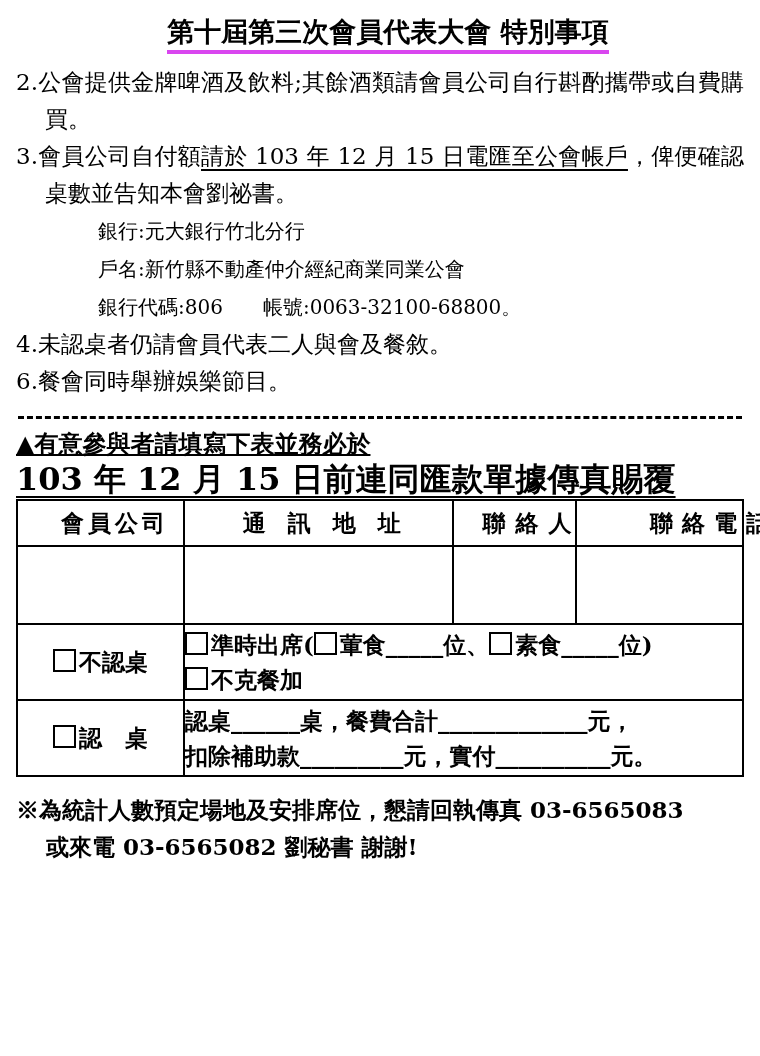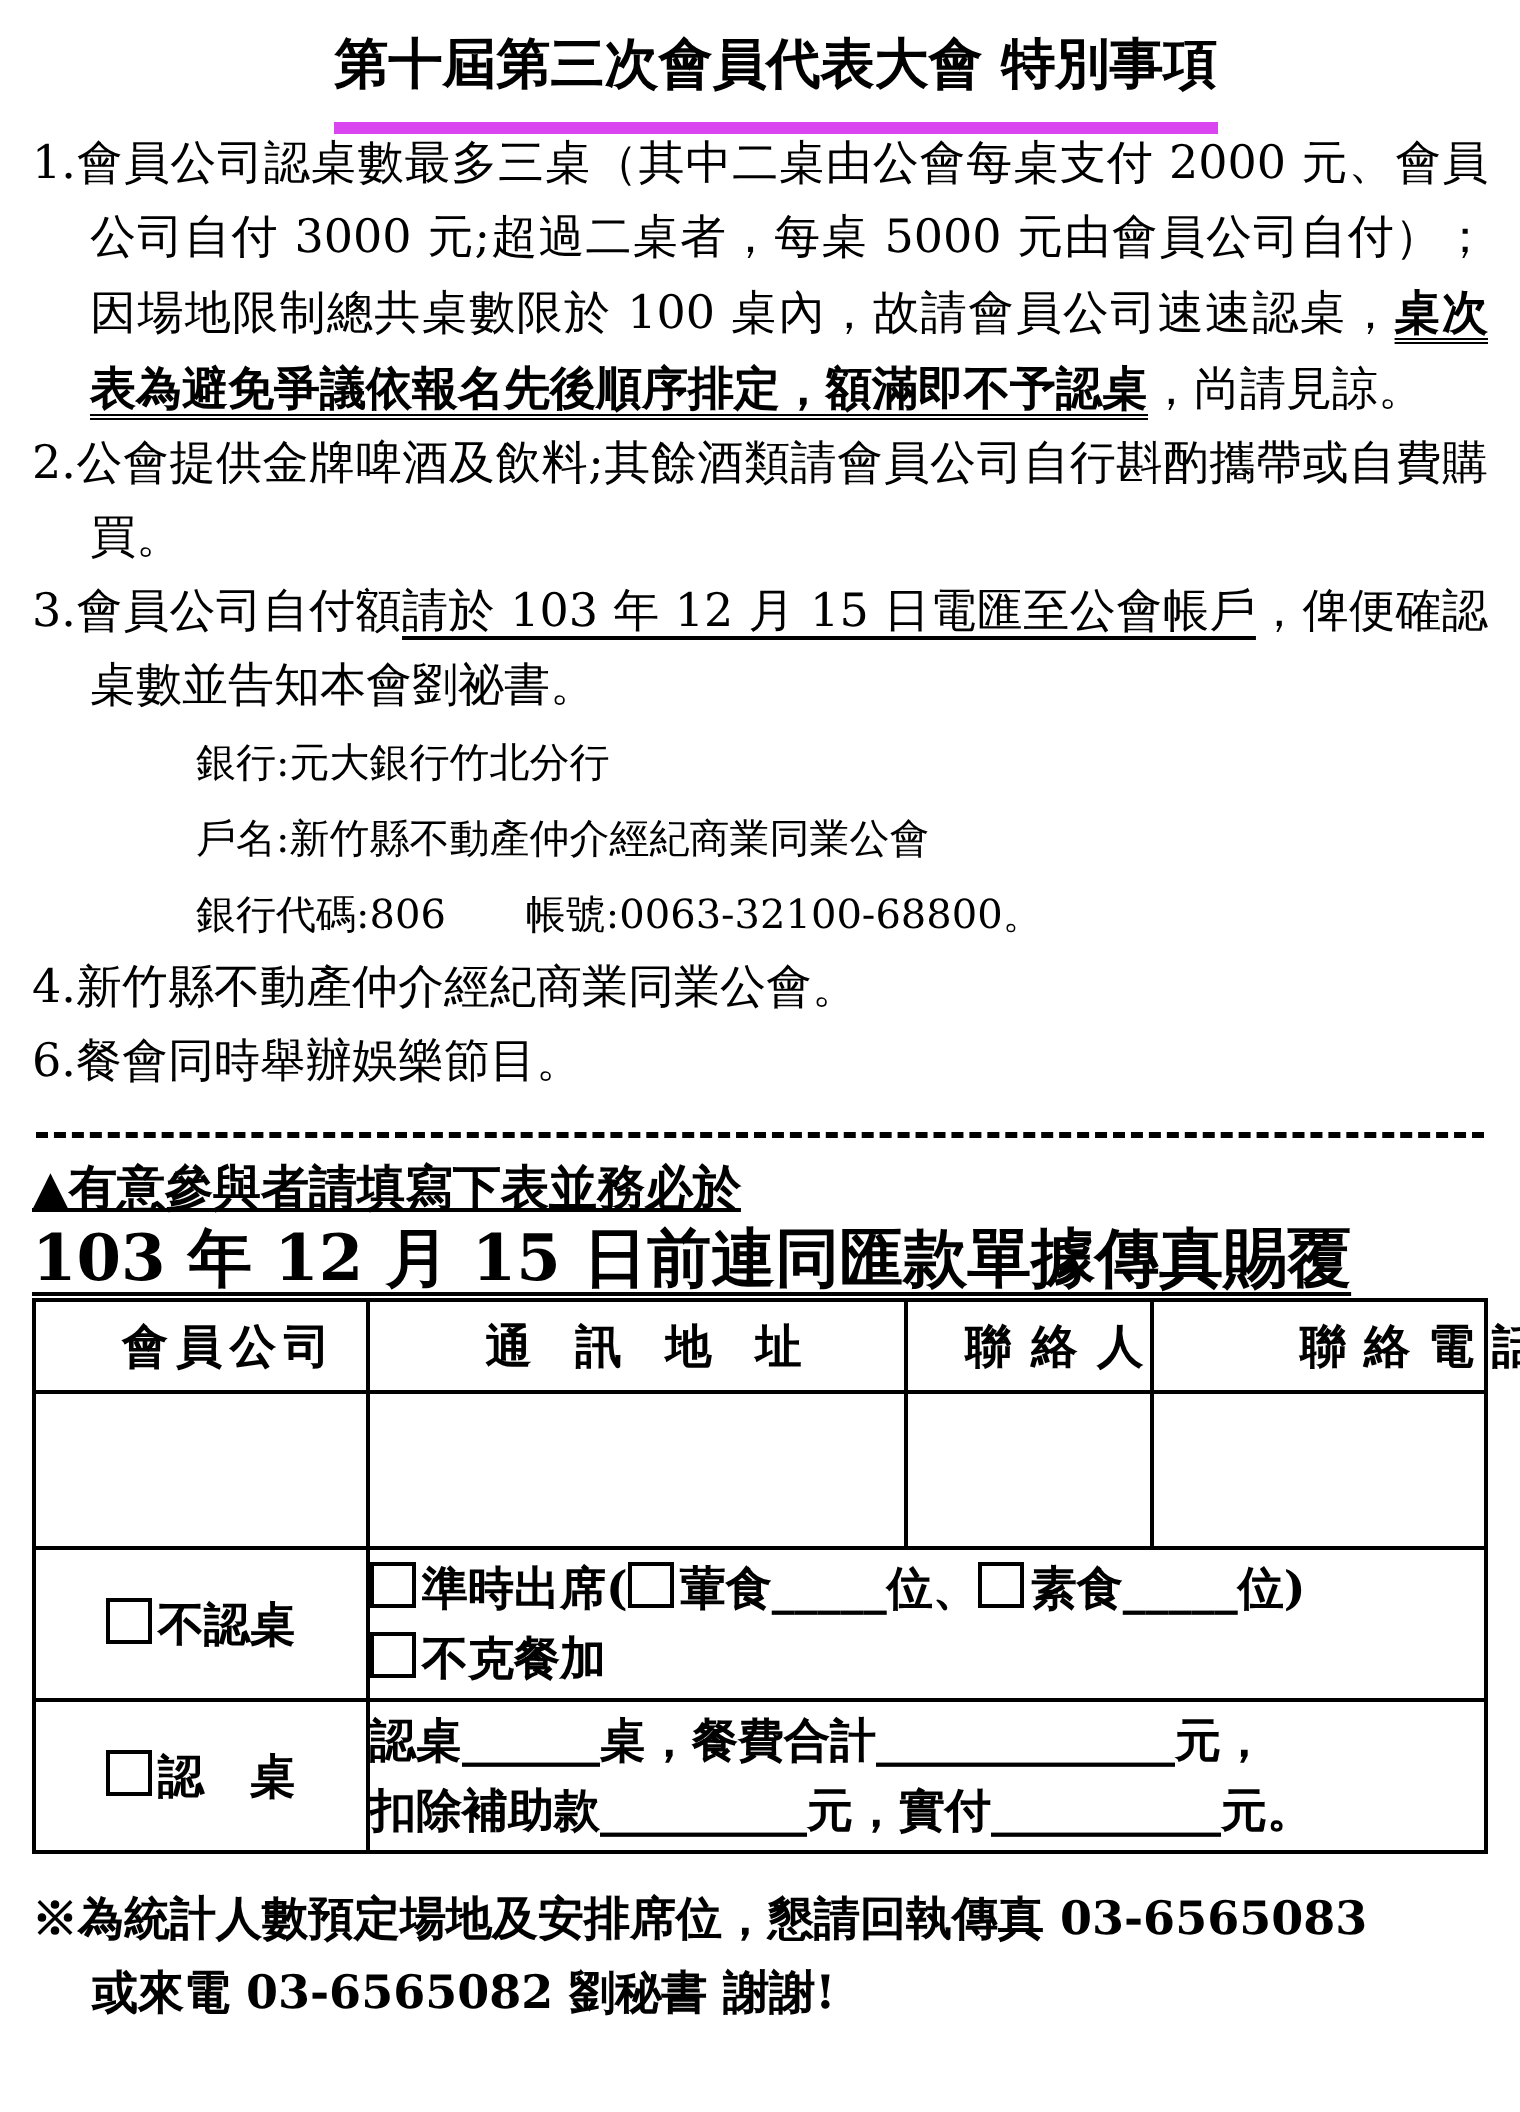--- a/index.html
+++ b/index.html
@@ -12,21 +12,21 @@
     color:#000;
     font-family:"DejaVu Serif","Liberation Serif",serif;
     overflow:hidden;
   }
   .title{
     text-align:center;
     font-size:27px;
     font-weight:bold;
     margin:4px 0 14px 0;
   }
-  .title .tspan{border-bottom:6px solid #d946ef;padding-bottom:13px;margin-left:16px;}
+  .title .tspan{border-bottom:4px solid #d946ef;padding-bottom:3px;margin-left:16px;}
   .item{
     font-size:23px;
     line-height:37px;
     text-align:justify;
     padding-left:29px;
     text-indent:-29px;
     margin:0;
   }
   .emph{
     font-weight:bold;
@@ -103,33 +103,32 @@
 </style>
 </head>
 <body>
 
 <div class="page">
 
   <h1 class="title">
     <span class="tspan">第十屆第三次會員代表大會 特別事項</span>
   </h1>
 
-  <p class="item"><span>1.</span><span>會員公司認桌數最多三桌（其中二桌由公會每桌支付 2000 元、會員公司自付 3000 元;超過二桌者，每桌 5000 元由會員公司自付）；因場地限制總共桌數限於 100 桌內，故請會員公司速速認桌，</span><span class="emph">桌次表為避免爭議依報名先後順序排定，額滿即不予認桌</span><span>，尚請見諒。</span></p>
 
   <p class="item"><span>2.</span><span>公會提供金牌啤酒及飲料;其餘酒類請會員公司自行斟酌攜帶或自費購買。</span></p>
 
   <p class="item"><span>3.</span><span>會員公司自付額</span><span class="uline">請於 103 年 12 月 15 日電匯至公會帳戶</span><span>，俾便確認桌數並告知本會劉祕書。</span></p>
 
   <div class="bank">
     <div>銀行:元大銀行竹北分行</div>
     <div>戶名:新竹縣不動產仲介經紀商業同業公會</div>
     <div>銀行代碼:806　　帳號:0063-32100-68800。</div>
   </div>
 
-  <p class="item"><span>4.</span><span>新竹縣不動產仲介經紀商業同業公會。</span></p>
+  <p class="item"><span>4.</span><span>未認桌者仍請會員代表二人與會及餐敘。</span></p>
 
 
   <p class="item"><span>6.</span><span>餐會同時舉辦娛樂節目。</span></p>
 
   <hr class="divider">
 
   <div class="reply-line1">▲有意參與者請填寫下表並務必於</div>
   <div class="reply-line2">
     <span class="u2">103 年 12 月 15 日前連同匯款單據傳真賜覆</span>
   </div>

